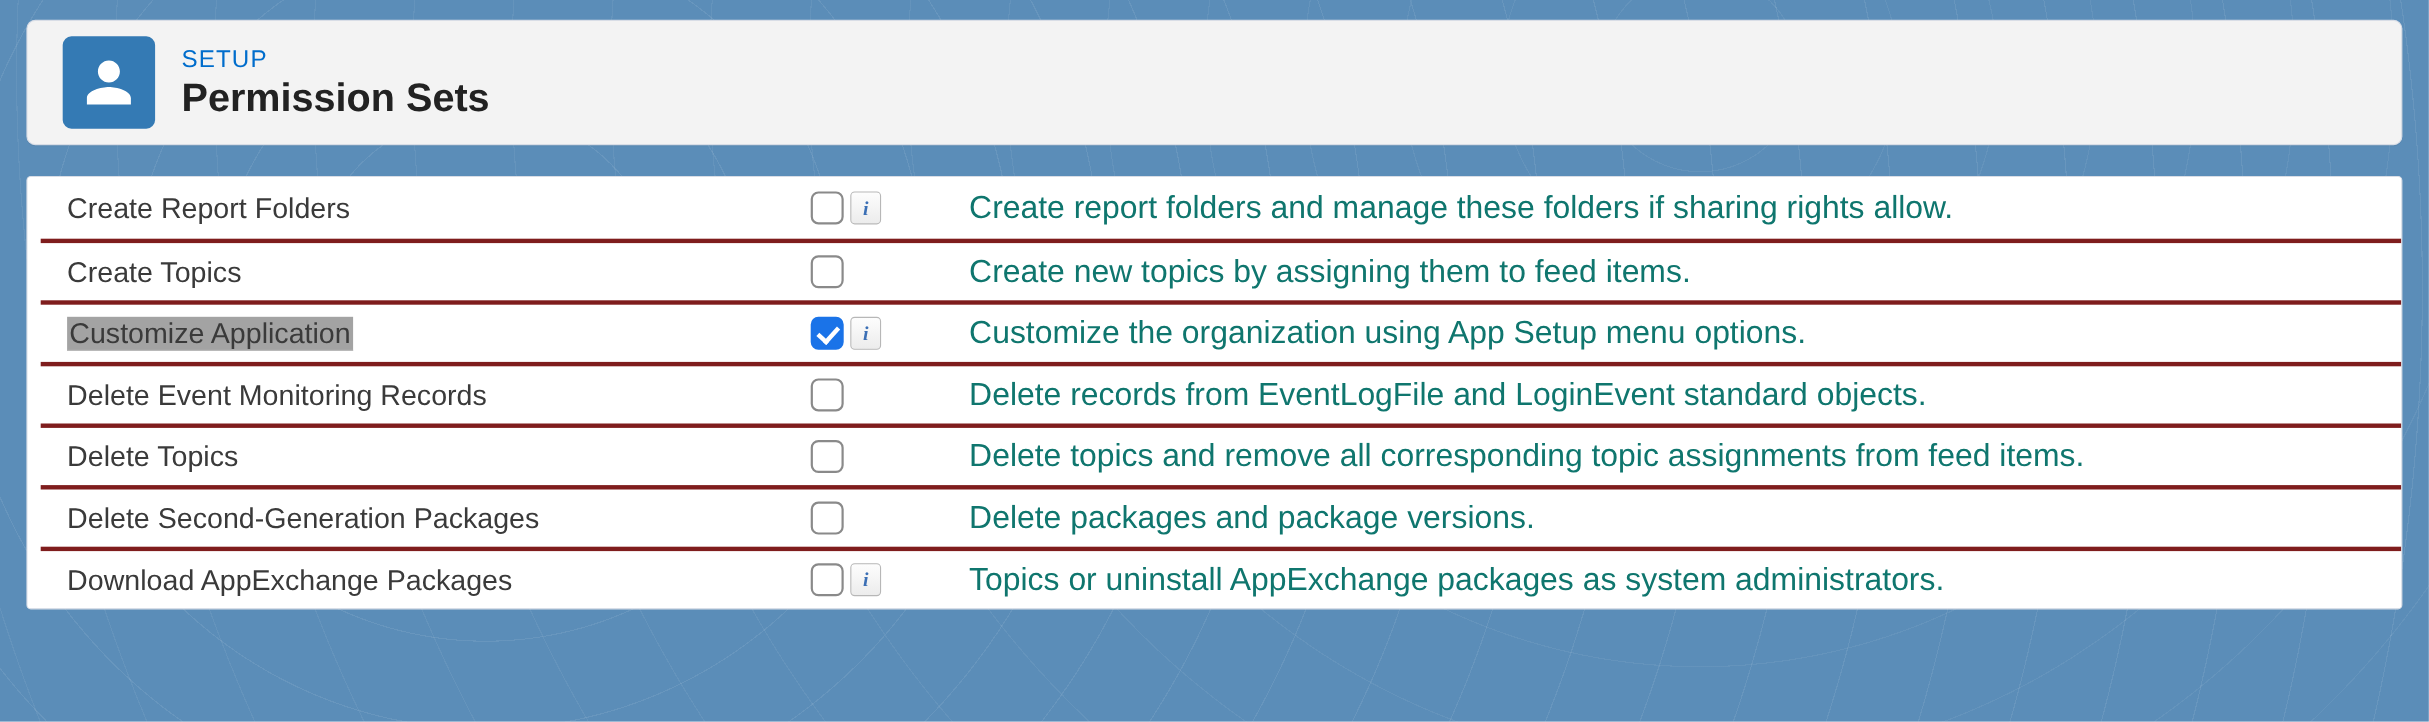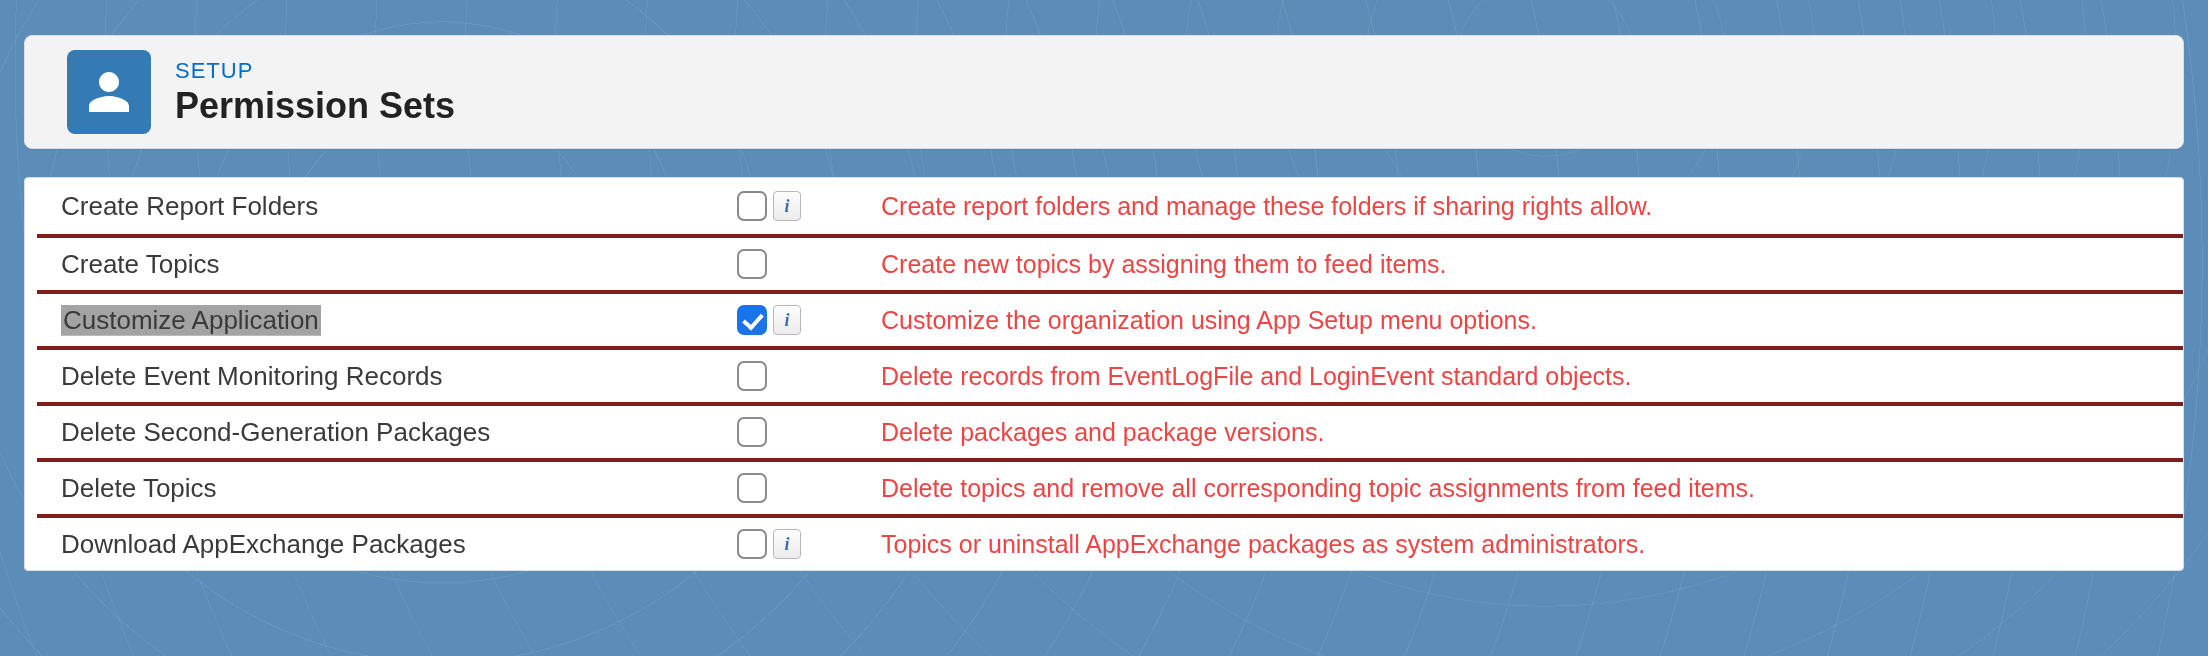--- a/index.html
+++ b/index.html
@@ -12,25 +12,25 @@
   }
   .topo {
     position: absolute; inset:0;
     background:
       repeating-radial-gradient(circle at 20% 40%, rgba(255,255,255,0.08) 0 1px, transparent 1px 80px),
       repeating-radial-gradient(circle at 70% 10%, rgba(255,255,255,0.06) 0 1px, transparent 1px 90px);
     pointer-events: none;
   }
   .header-card {
     position: relative;
-    margin: 35px 24px 0 24px;
+    margin: 18px 24px 0 24px;
     background: #f3f3f3;
     border: 1px solid #d8dde6;
     border-radius: 8px;
-    padding: 14px 24px 14px 42px;
+    padding: 14px 24px 14px 32px;
     display: flex;
     align-items: center;
     gap: 24px;
     box-shadow: 0 1px 0 rgba(0,0,0,0.05);
   }
   .header-icon {
     width: 84px; height: 84px;
     background: #347ab4;
     border-radius: 8px;
     display:flex; align-items:center; justify-content:center;
@@ -117,22 +117,22 @@
     cursor:pointer;
     font-family: Georgia, 'Times New Roman', serif;
     font-style: italic;
     font-weight: bold;
     font-size: 18px;
     color:#3b6fb5;
   }
   .col-desc {
     flex:1;
     padding-left: 24px;
-    font-size: 25px;
-    color:#ef4444;
+    font-size: 29px;
+    color:#0f766e;
   }
 </style>
 </head>
 <body>
 <div class="topo"></div>
 
 <div class="header-card">
   <div class="header-icon">
     <svg viewBox="0 0 24 24">
         <path d="M12 12c2.76 0 5-2.24 5-5s-2.24-5-5-5-5 2.24-5 5 2.24 5 5 5zm0 2c-3.33 0-10 1.67-10 5v3h20v-3c0-3.33-6.67-5-10-5z"></path>
@@ -169,34 +169,34 @@
       <div class="col-desc">Customize the organization using App Setup menu options.</div>
     </div>
     <div class="perm-row">
       <div class="col-label">Delete Event Monitoring Records</div>
       <div class="col-check">
         <input type="checkbox" class="cbox" style="">
       </div>
       <div class="col-desc">Delete records from EventLogFile and LoginEvent standard objects.</div>
     </div>
     <div class="perm-row">
+      <div class="col-label">Delete Topics</div>
+      <div class="col-check">
+        <input type="checkbox" class="cbox" style="">
+      </div>
+      <div class="col-desc">Delete topics and remove all corresponding topic assignments from feed items.</div>
+    </div>
+    <div class="perm-row">
       <div class="col-label">Delete Second-Generation Packages</div>
       <div class="col-check">
         <input type="checkbox" class="cbox" style="">
       </div>
       <div class="col-desc">Delete packages and package versions.</div>
     </div>
     <div class="perm-row">
-      <div class="col-label">Delete Topics</div>
-      <div class="col-check">
-        <input type="checkbox" class="cbox" style="">
-      </div>
-      <div class="col-desc">Delete topics and remove all corresponding topic assignments from feed items.</div>
-    </div>
-    <div class="perm-row">
       <div class="col-label">Download AppExchange Packages</div>
       <div class="col-check">
         <input type="checkbox" class="cbox" style="">
         <div class="info-btn">i</div>
       </div>
       <div class="col-desc">Topics or uninstall AppExchange packages as system administrators.</div>
     </div>
   </div>
 
 </body></html>

